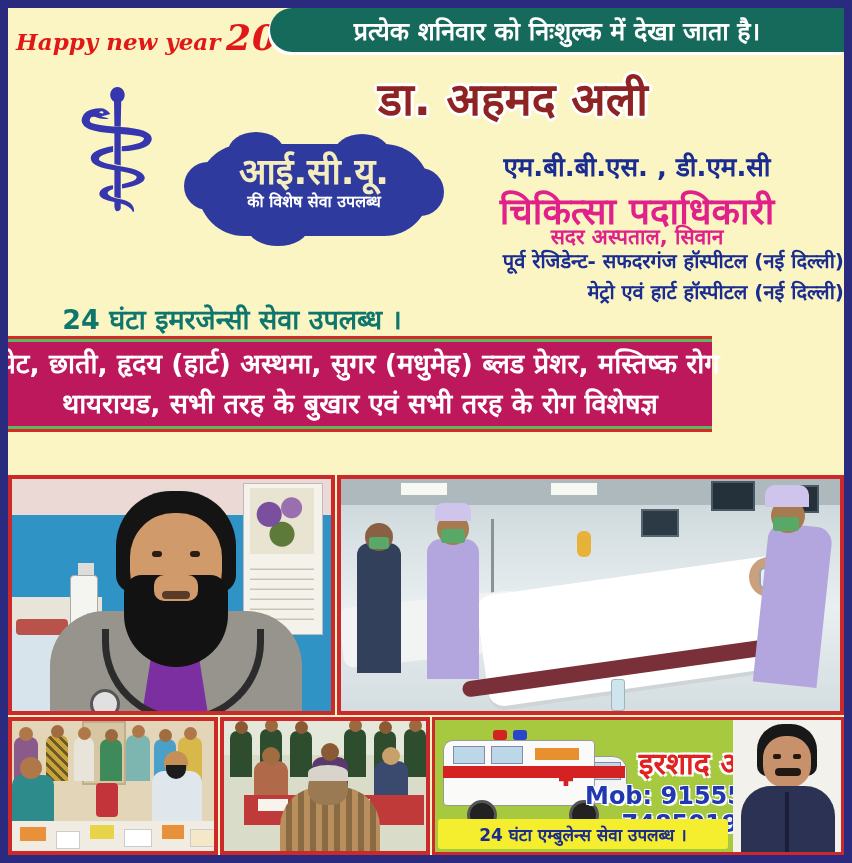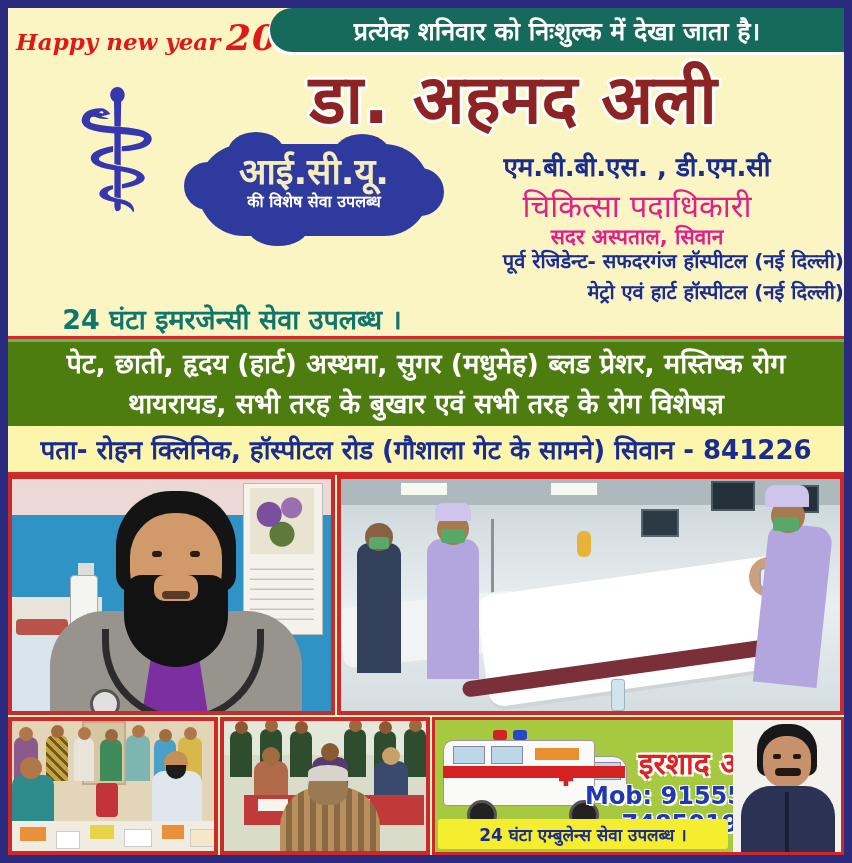--- a/index.html
+++ b/index.html
@@ -15,49 +15,49 @@
     font-family:"DejaVu Serif",serif;font-style:italic;font-weight:bold;white-space:nowrap;}
   .greeting .g-text{font-size:23px;}
   .greeting .g-year{font-size:36px;letter-spacing:1px;}
   .top-banner{left:262px;top:0;width:574px;height:44px;background:#156a5c;
     border-radius:22px 0 0 22px;box-shadow:-2px 3px 0 #ffffff;
     display:flex;align-items:center;justify-content:center;}
   .top-banner span{color:#fff;font-size:25px;font-weight:bold;white-space:nowrap;}
 
   
   .doctor-name{left:175px;top:46px;width:660px;height:92px;color:#8e2323;
-    font-size:68px;font-weight:bold;text-align:center;line-height:92px;white-space:nowrap;
+    font-size:45px;font-weight:bold;text-align:center;line-height:92px;white-space:nowrap;
     text-shadow:-2px -2px 0 #fff,2px -2px 0 #fff,-2px 2px 0 #fff,2px 2px 0 #fff,3px 0 0 #fff,-3px 0 0 #fff,0 3px 0 #fff,0 -3px 0 #fff;}
   .caduceus{left:14px;top:44px;width:190px;height:200px;color:#3636ae;
     font-size:168px;line-height:200px;text-align:center;}
 
   
   .icu-cloud{left:190px;top:136px;width:232px;height:92px;background:#2e3a9d;
     border-radius:48px;text-align:center;}
   .icu-cloud .bump{position:absolute;background:#2e3a9d;border-radius:50%;}
   .icu-title{position:relative;margin-top:8px;color:#f6edbe;font-size:36px;font-weight:bold;line-height:40px;}
   .icu-sub{position:relative;color:#ffffff;font-size:16px;font-weight:bold;line-height:20px;}
 
   
   .degrees{left:422px;top:140px;width:414px;text-align:center;color:#1a2c8f;font-size:26px;font-weight:bold;white-space:nowrap;}
-  .designation{left:422px;top:176px;width:414px;text-align:center;color:#e0218a;font-size:31px;font-weight:normal;white-space:nowrap;}
+  .designation{left:422px;top:176px;width:414px;text-align:center;color:#e0218a;font-size:37px;font-weight:bold;white-space:nowrap;}
   .hospital-line{left:422px;top:214px;width:414px;text-align:center;color:#e0218a;font-size:21px;font-weight:bold;white-space:nowrap;}
   .exp-list{left:408px;top:238px;width:428px;text-align:right;color:#1a2c8f;
     font-size:20px;font-weight:bold;line-height:31px;white-space:nowrap;}
 
   
   .role-banner{left:18px;top:234px;width:402px;height:54px;background:#156a52;
     clip-path:polygon(0 0,100% 0,93% 100%,0 100%);
     display:flex;align-items:center;justify-content:center;}
   .role-banner span{color:#fff;font-size:37px;font-weight:bold;white-space:nowrap;}
   .emergency{left:14px;top:292px;width:420px;text-align:center;color:#0f766e;
     font-size:27px;font-weight:bold;white-space:nowrap;}
 
   
-  .specialty-band{left:0;top:328px;width:836px;height:90px;background:#4d7c0f;
+  .specialty-band{left:0;top:328px;width:704px;height:90px;background:#be185d;
     border-top:3px solid #d42a2a;border-bottom:3px solid #d42a2a;
     box-shadow:inset 0 3px 0 #5cb85c,inset 0 -3px 0 #5cb85c;
     display:flex;flex-direction:column;align-items:center;justify-content:center;}
   .specialty-band div{color:#fff;font-size:27px;font-weight:bold;line-height:40px;white-space:nowrap;}
 
   
   .address-band{left:0;top:418px;width:836px;height:46px;background:#fcf6ac;
     border-bottom:3px solid #d42a2a;display:flex;align-items:center;justify-content:center;}
   .address-band span{color:#1a2c8f;font-size:26px;font-weight:bold;white-space:nowrap;}
 
@@ -122,23 +122,20 @@
     <div>मेट्रो एवं हार्ट हॉस्पीटल (नई दिल्ली)</div>
   </div>
 
   <div class="abs emergency">24 घंटा इमरजेन्सी सेवा उपलब्ध ।</div>
 
   <div class="abs specialty-band">
     <div>पेट, छाती, हृदय (हार्ट) अस्थमा, सुगर (मधुमेह) ब्लड प्रेशर, मस्तिष्क रोग</div>
     <div>थायरायड, सभी तरह के बुखार एवं सभी तरह के रोग विशेषज्ञ</div>
   </div>
 
-  <div class="abs address-band">
-    <span>पता- रोहन क्लिनिक, हॉस्पीटल रोड (गौशाला गेट के सामने) सिवान - 841226</span>
-  </div>
 
   <div class="abs photo ph-doc">
     <div style="left:0;top:0;width:100%;height:36px;background:#ead9d4;"></div>
     <div style="right:8px;top:4px;width:78px;height:150px;background:#f4f2ea;border:1px solid #bbb;">
       <div style="left:6px;top:4px;width:64px;height:66px;background:
         radial-gradient(circle at 30% 40%,#7a4f9e 12px,transparent 13px),
         radial-gradient(circle at 65% 30%,#9a6fb0 10px,transparent 11px),
         radial-gradient(circle at 50% 70%,#5d7a3a 12px,transparent 13px),#e9e4d2;"></div>
       <div style="left:6px;top:76px;width:64px;height:66px;background:repeating-linear-gradient(#f4f2ea,#f4f2ea 8px,#c9c4b4 9px,#c9c4b4 10px);"></div>
     </div>

